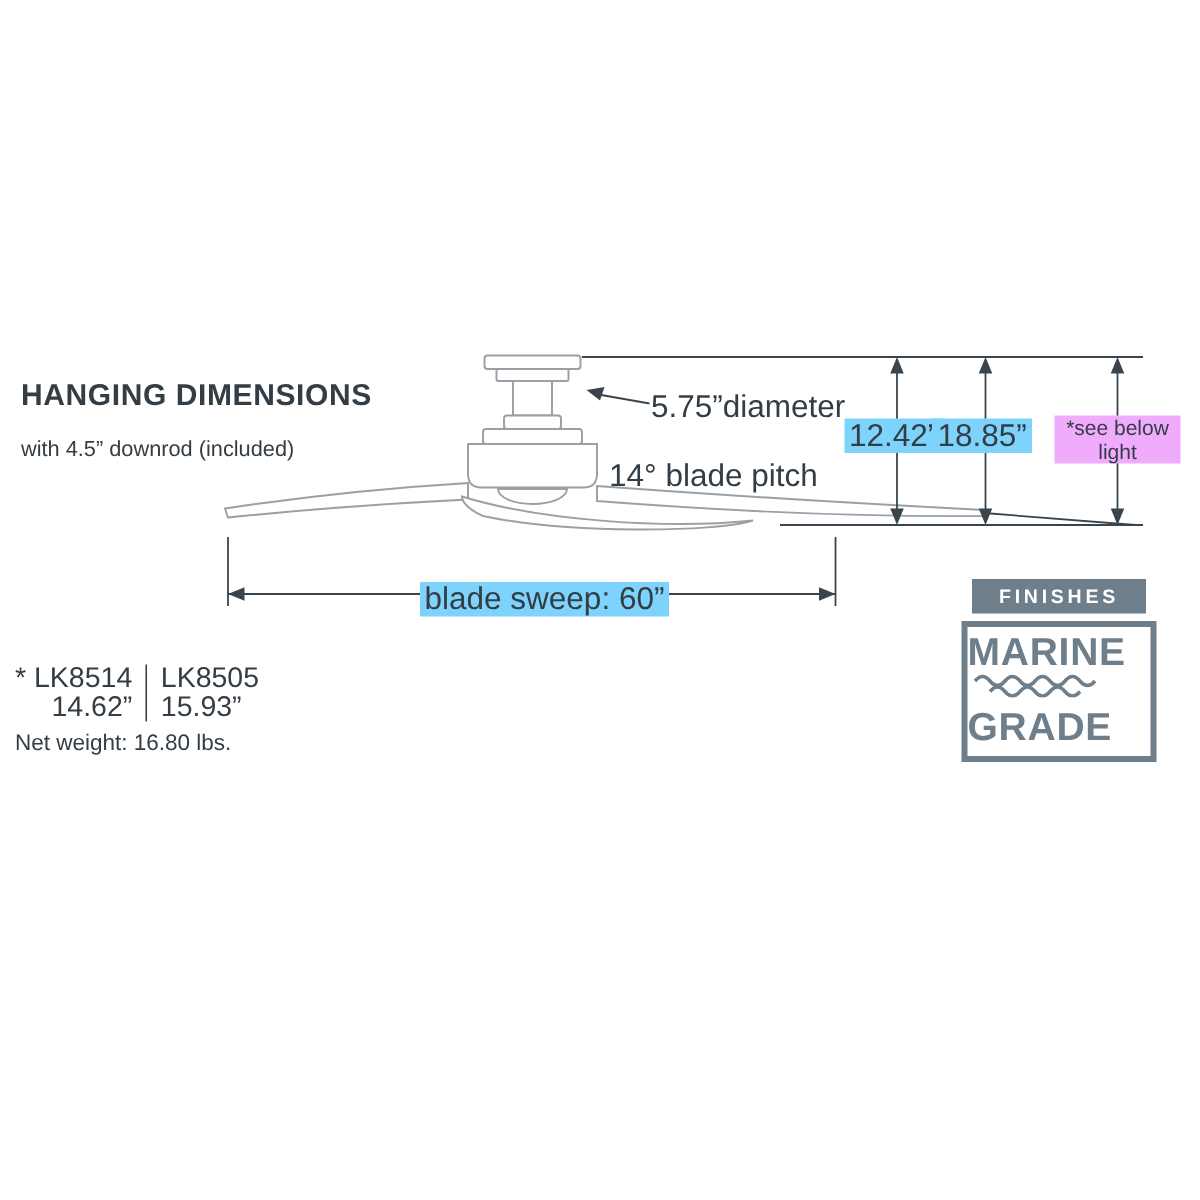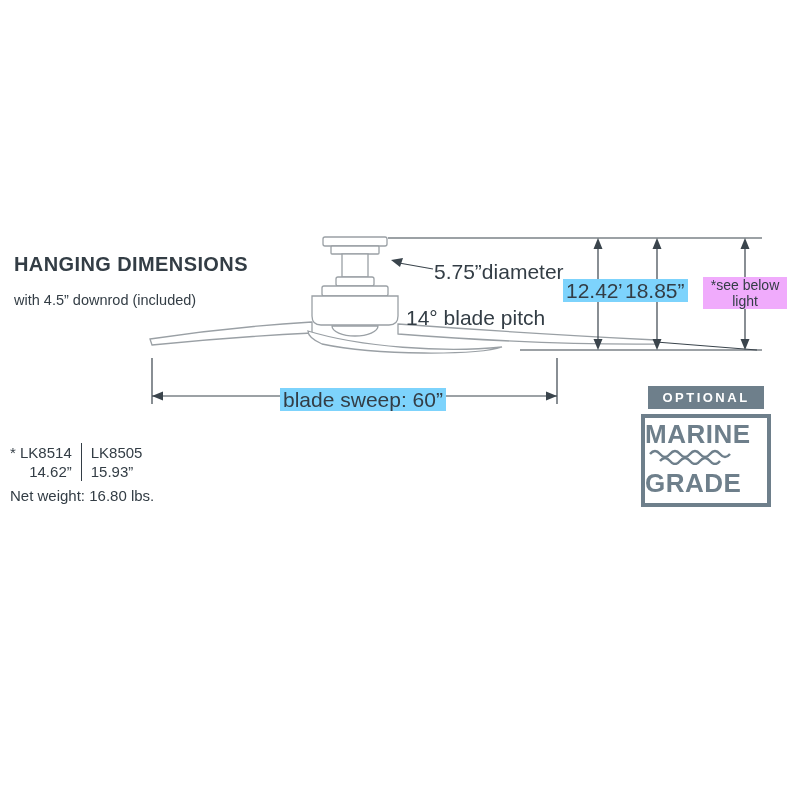--- a/index.html
+++ b/index.html
@@ -15,21 +15,21 @@
   .subtitle{left:14px;top:282px;font-size:14.5px;margin-top:10px;}
   .ann{font-size:21px;white-space:nowrap;}
   .ann-bg{background:#7dd3fc;padding:0 3px;}
   .center{text-align:center;}
   .diameter{left:434px;top:260px;}
   .pitch{left:406px;top:306px;}
   .h1{left:563px;top:279px;width:58px;}
   .h2{left:622px;top:279px;width:58px;}
   .seebelow{left:703px;top:277px;width:84px;font-size:14px;line-height:16px;background:#f0abfc;}
   .sweep{left:280px;top:388px;width:150px;}
-  .spec{left:10px;top:443px;display:flex;font-size:15px;line-height:19px;}
+  .spec{left:10px;top:443px;display:flex;font-size:19px;line-height:19px;}
   .spec .c1{text-align:right;padding-right:9px;}
   .spec .c2{border-left:1.5px solid var(--text,#333d45);padding-left:9px;}
   .netweight{left:10px;top:487px;font-size:15px;}
   .badge{left:641px;top:386px;width:130px;}
   .banner{
     width:116px;margin:0 auto;height:23px;line-height:23px;text-align:center;
     background:var(--badge_gray,#6e7f8b);color:#ffffff;font-size:13px;font-weight:bold;
     letter-spacing:2.5px;
   }
   .gradebox{
@@ -108,21 +108,21 @@
     </div>
     <div class="c2">
       <div>LK8505</div>
       <div>15.93”</div>
     </div>
   </div>
 
   <div class="abs netweight">Net weight: 16.80 lbs.</div>
 
   <div class="abs badge">
-    <div class="banner">OPTIONAL</div>
+    <div class="banner">FINISHES</div>
     <div class="gradebox">
       <div class="gradeword">MARINE</div>
       <svg class="waves" width="90" height="16" viewBox="0 0 90 16">
         <path d="M5,5 q5,-6 10,0 q5,6 10,0 q5,-6 10,0 q5,6 10,0 q5,-6 10,0 q5,6 10,0 q5,-6 10,0 q5,6 10,0" stroke="#6e7f8b" stroke-width="2.4" fill="none"></path>
         <path d="M15,12 q5,-6 10,0 q5,6 10,0 q5,-6 10,0 q5,6 10,0 q5,-6 10,0 q5,6 10,0" stroke="#6e7f8b" stroke-width="2.4" fill="none"></path>
       </svg>
       <div class="gradeword">GRADE</div>
     </div>
   </div>
 

